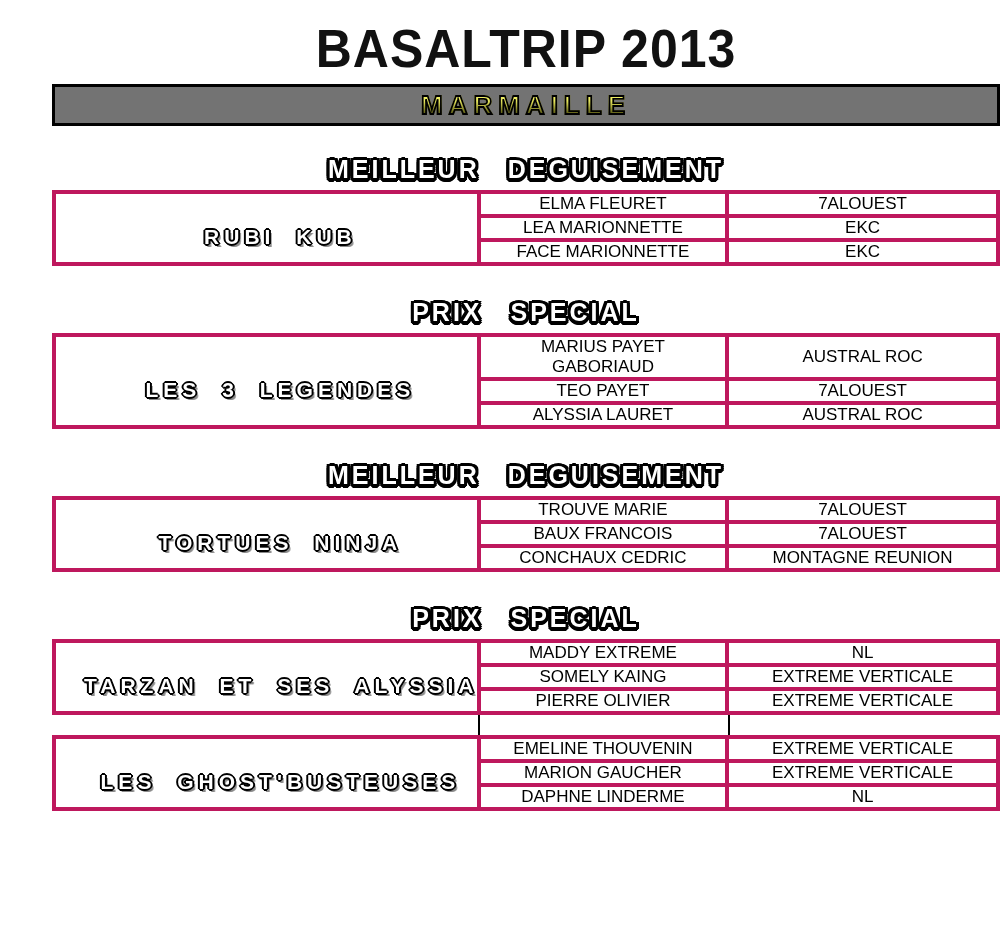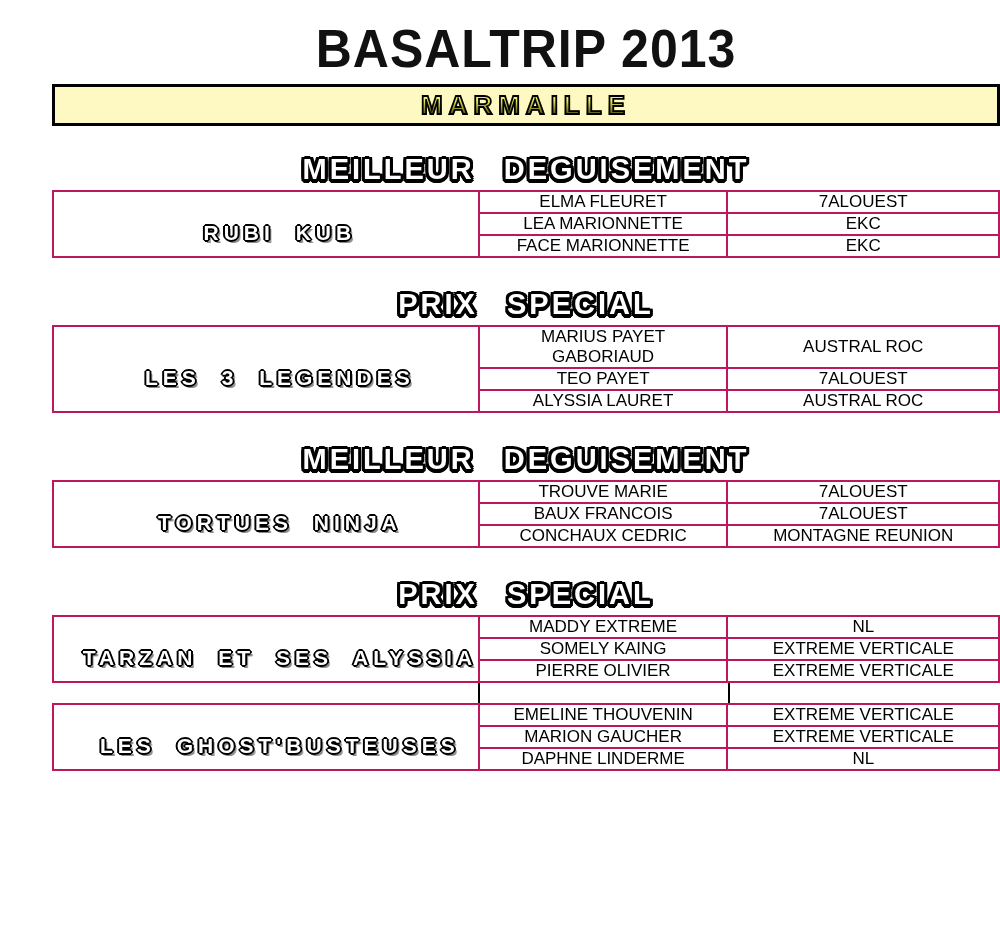--- a/index.html
+++ b/index.html
@@ -22,21 +22,21 @@
     line-height: 62px;
     font-weight: bold;
     letter-spacing: 1px;
     color: #111;
     transform: scaleY(1.08);
     transform-origin: top center;
   }
   
   .banner {
     border: 3px solid #000;
-    background: #fef9c3;
+    background: #737373;
     text-align: center;
     position: relative;
   }
   .banner.b-marmaille { margin-top: 8px; height: 36px; line-height: 36px; }
   .banner.b-adultes   { margin-top: 20px; height: 40px; line-height: 40px; }
   .banner.b-north     { margin-top: 22px; height: 36px; line-height: 36px; border-bottom-width: 2px; }
   .banner-label {
     font-weight: bold;
     font-size: 26px;
     letter-spacing: 6px;
@@ -50,21 +50,21 @@
       background: linear-gradient(180deg, #fbfb74 0%, #e9e95e 38%, #72721e 68%, #0b0b02 96%);
       -webkit-background-clip: text;
       background-clip: text;
       color: transparent;
     }
   }
   
   .award-heading {
     text-align: center;
     font-weight: bold;
-    font-size: 29px;
+    font-size: 25px;
     line-height: 38px;
     letter-spacing: 3px;
     word-spacing: 18px;
     color: #fff;
     text-shadow:
       3px 0 0 #000, -3px 0 0 #000, 0 3px 0 #000, 0 -3px 0 #000,
       2px 2px 0 #000, -2px 2px 0 #000, 2px -2px 0 #000, -2px -2px 0 #000,
       3px 2px 0 #000, -3px 2px 0 #000, 3px -2px 0 #000, -3px -2px 0 #000,
       2px 3px 0 #000, -2px 3px 0 #000, 0 4px 0 #000, 1px 4px 0 #000, -1px 4px 0 #000;
   }
@@ -74,21 +74,21 @@
   .h-prix2     { margin-top: 27px; }
   
   table.results {
     width: 100%;
     border-collapse: collapse;
     table-layout: fixed;
     margin-top: 2px;
   }
   table.results.attached { margin-top: 0; }
   table.results td {
-    border: 2px solid #be185d;
+    border: 4px solid #be185d;
     text-align: center;
     vertical-align: middle;
     font-size: 17px;
     color: #000;
     padding: 0;
     height: 20px;
     line-height: 20px;
     white-space: pre-line;
     overflow: hidden;
   }

